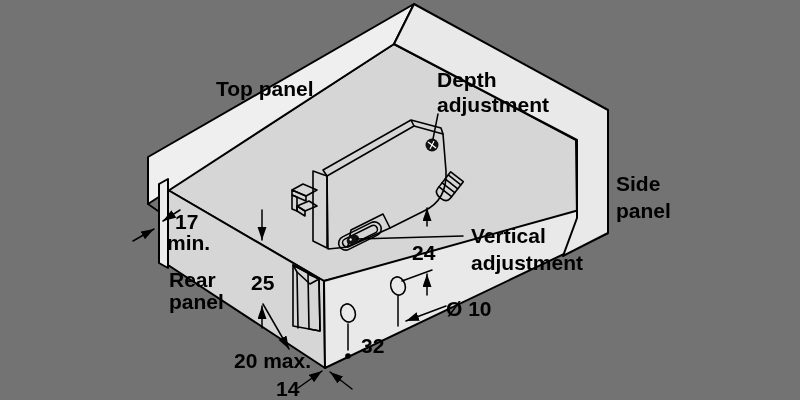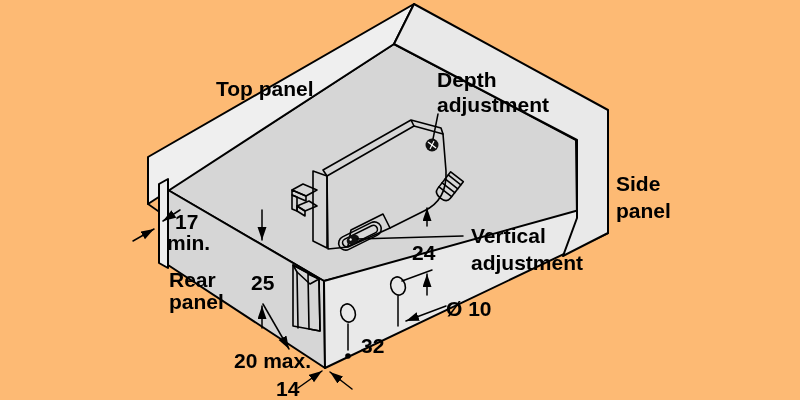--- a/index.html
+++ b/index.html
@@ -1,16 +1,16 @@
 <!DOCTYPE html>
 <html><head>
 <meta charset="utf-8">
 <style>
   html,body{margin:0;padding:0;background:#fff;}
-  .stage{position:relative;width:800px;height:400px;background:#fdba74;overflow:hidden;
+  .stage{position:relative;width:800px;height:400px;background:#737373;overflow:hidden;
          font-family:"Liberation Sans",sans-serif;}
   svg{display:block;}
   .edge{stroke:#000;stroke-width:2;stroke-linejoin:round;stroke-linecap:round;}
   .edge-thin{stroke:#000;stroke-width:1.6;stroke-linejoin:round;stroke-linecap:round;fill:none;}
   .dim{stroke:#000;stroke-width:1.5;fill:none;stroke-linecap:round;}
   .lbl{font-family:"Liberation Sans",sans-serif;font-weight:700;font-size:21px;fill:#000;}
   .nofill{fill:none;}
 </style>
 </head>
 <body>

